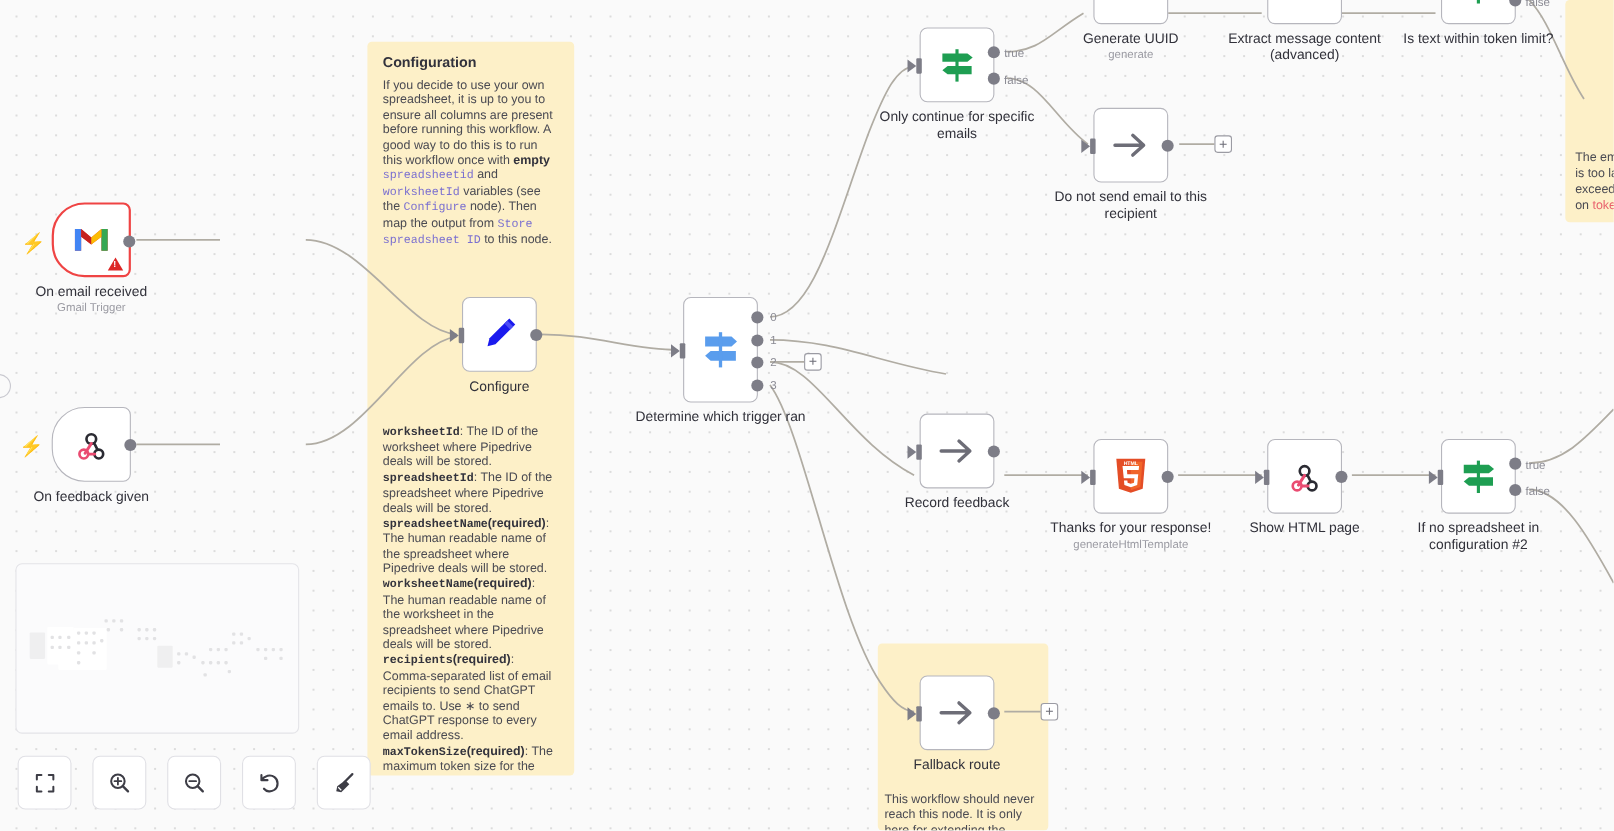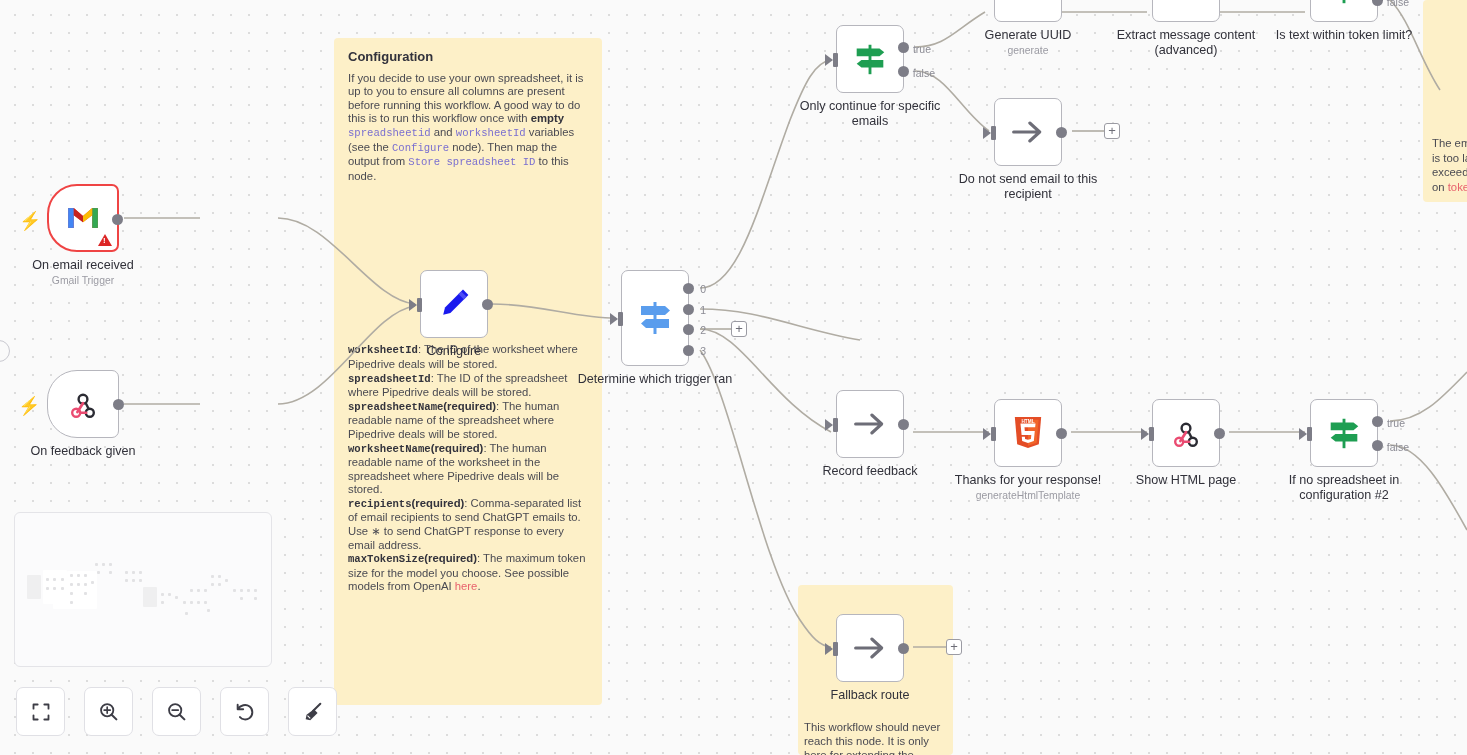--- a/index.html
+++ b/index.html
@@ -44,21 +44,21 @@
   }
   .mono-b {
     font-family: "Liberation Mono", "DejaVu Sans Mono", monospace;
     color: #33333c;
     font-weight: bold;
     font-size: 10.6px;
   }
   .bold { font-weight: bold; color: #32323c; }
   .lnk { color: #e8616d; text-decoration: none; }
 
-  #sticky-config { left: 334px; top: 38px; width: 268px; height: 667px; }
+  #sticky-config { left: 334px; top: 38px; width: 188px; height: 667px; }
   #sticky-fallback { left: 798px; top: 585px; width: 155px; height: 170px; padding: 0; }
   #sticky-fallback .fb-text {
     position: absolute; left: 6px; top: 135px; width: 150px;
     font-size: 11.3px; line-height: 14px; color: #4a4a52;
   }
   #sticky-token { left: 1423px; top: 0px; width: 70px; height: 202px; padding: 10px 8px; }
   #sticky-token .tk-text {
     position: absolute; left: 9px; top: 136px; width: 80px;
     font-size: 11.3px; line-height: 14.5px; color: #4a4a52;
   }
@@ -399,21 +399,21 @@
         <rect x="18.5" y="5" width="3" height="31" fill="#1e9e52"></rect>
       </svg>
       <div class="port-out" style="right:-6px; top:40px;"></div>
       <div class="port-lbl" style="right:-32px; top:41px;">false</div>
     </div>
     <div class="node-label">
       <span>Is text within token limit?</span>
     </div>
   </div>
 
-  <div class="node" style="left:836px; top:390px;">
+  <div class="node" style="left:836px; top:376px;">
     <div class="node-box">
       <svg width="36" height="30" viewBox="0 0 40 32">
         <path d="M4,16 L32,16 M22,6 L33,16 L22,26" stroke="#6d6d77" stroke-width="3.4" fill="none" stroke-linecap="round" stroke-linejoin="round"></path>
       </svg>
       <div class="port-in" style="left:-4px; top:27px;"></div>
       <div class="port-out" style="right:-6px; top:28px;"></div>
     </div>
     <div class="node-label">
       <span>Record feedback</span>
     </div>

